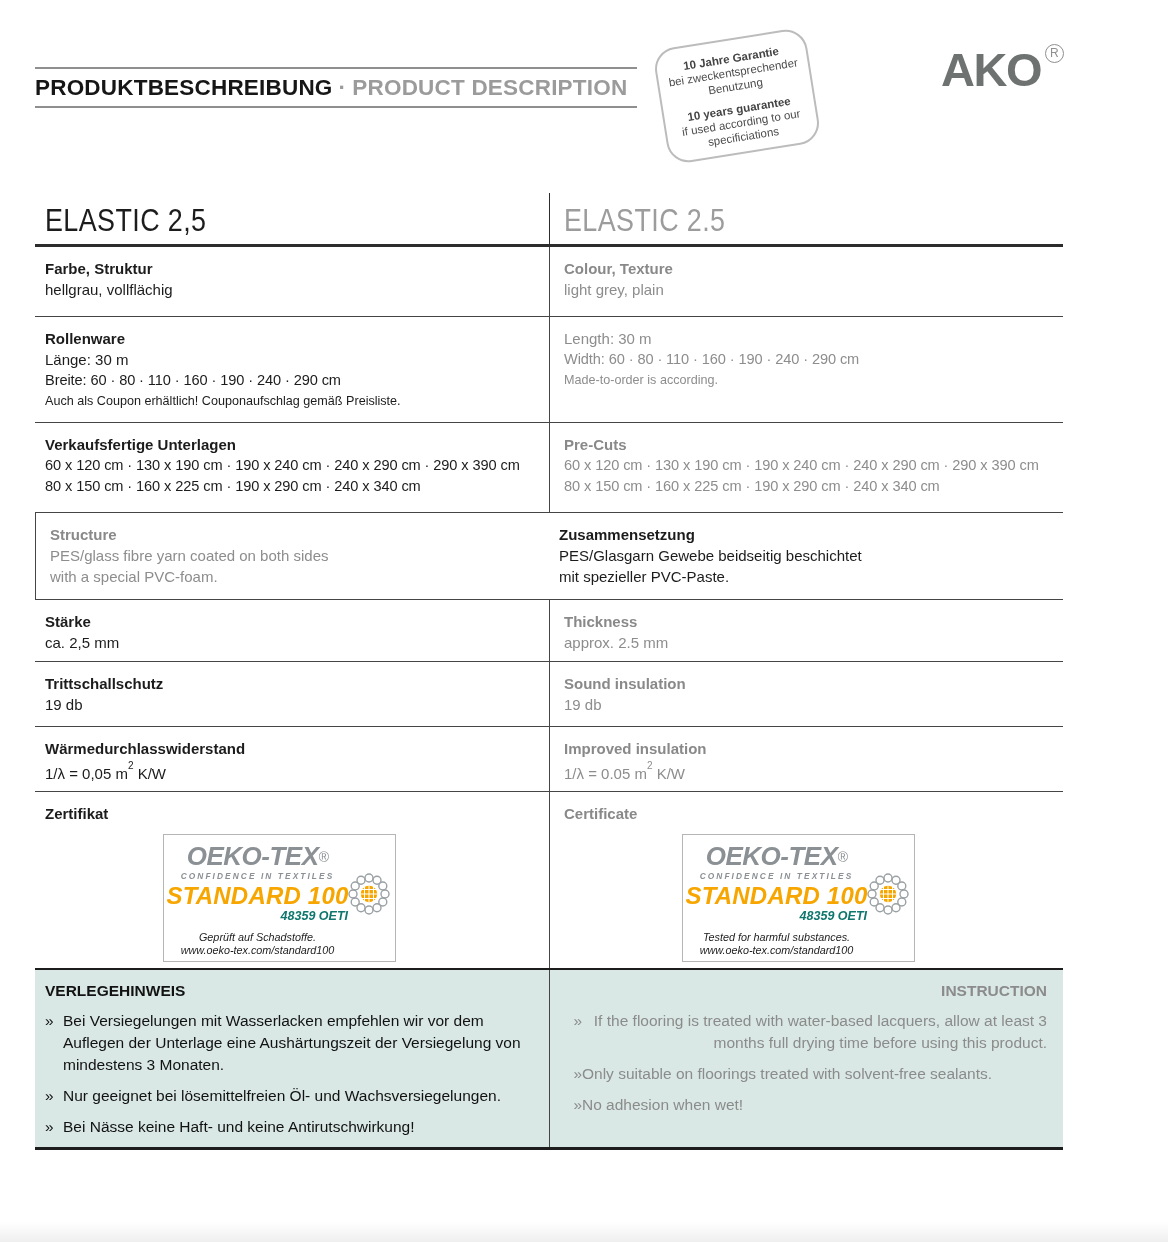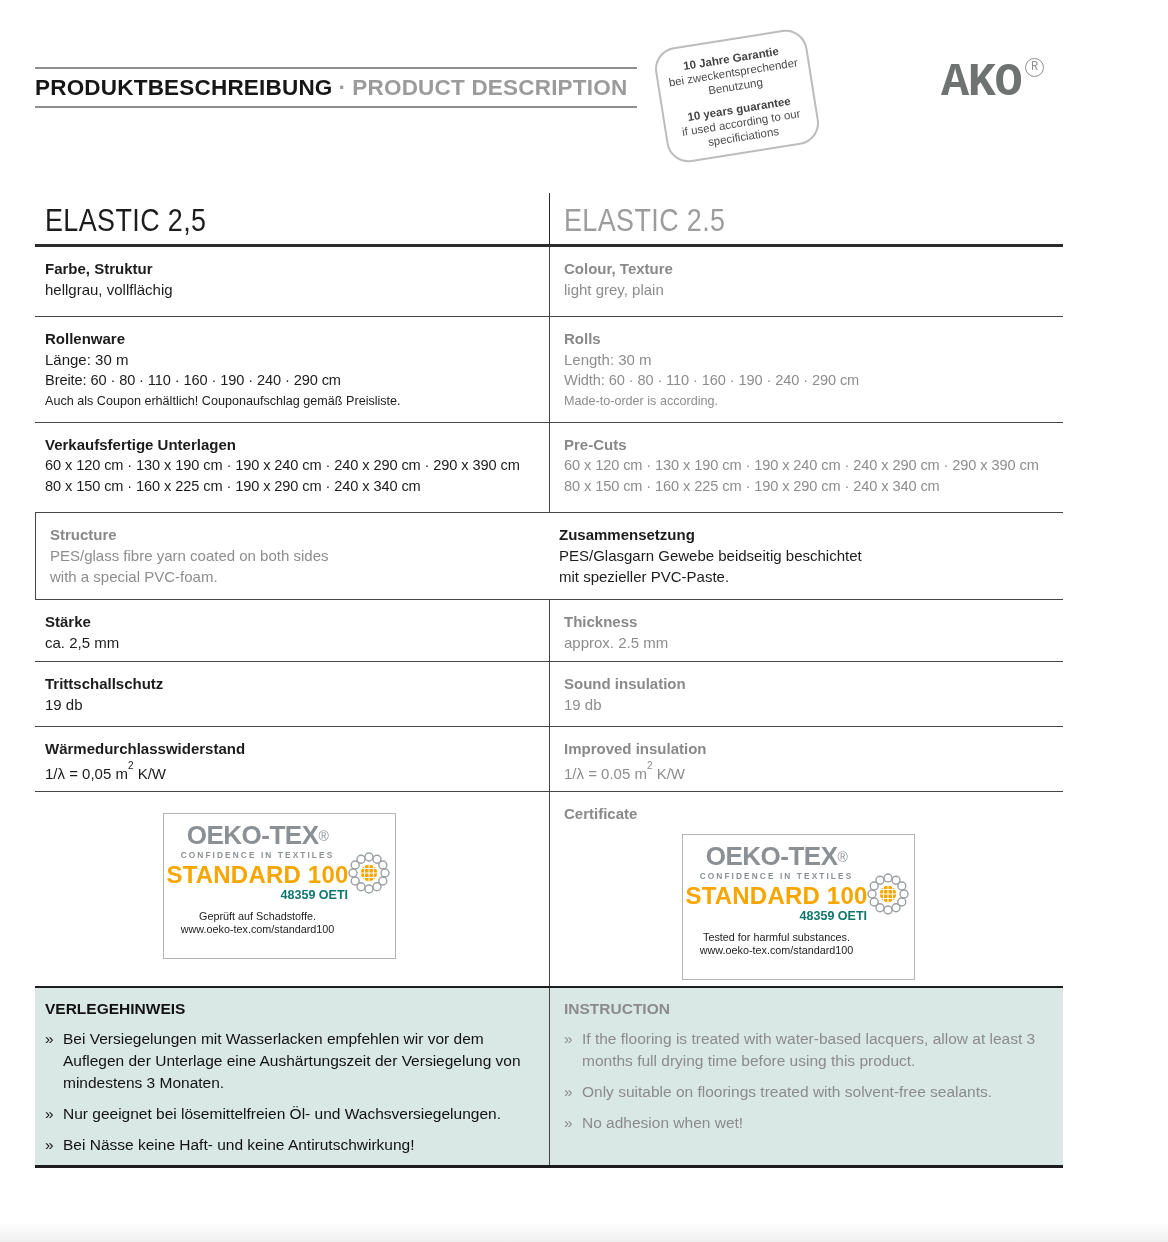--- a/index.html
+++ b/index.html
@@ -16,21 +16,21 @@
   .header-title .en { color:#9b9b9b; }
 
   
   .stamp { position:absolute; left:660px; top:38px; width:154px; height:116px;
     border:2px solid #bcbcbc; border-radius:22px; transform:rotate(-9deg);
     text-align:center; color:#4d4d4d; font-size:11.5px; line-height:14px; padding-top:11px; }
   .stamp .block { margin-bottom:9px; }
   .stamp .b { font-weight:bold; color:#434343; }
 
   
-  .ako { position:absolute; left:941px; top:56px; white-space:nowrap;font-family:Liberation Mono, monospace; }
+  .ako { position:absolute; left:941px; top:42px; white-space:nowrap; }
   .ako .word { font-size:47px; font-weight:bold; color:#6e7270; letter-spacing:-1.5px; }
   .ako .reg { display:inline-block; width:19px; height:19px; border:1.6px solid #8f8f8f;
     border-radius:50%; color:#8f8f8f; font-size:12px; line-height:16px; text-align:center;
     vertical-align:top; margin-left:4px; margin-top:2px; font-weight:normal; }
 
   
   .spec { position:absolute; left:35px; top:193px; width:1028px; }
   .grid2 { display:grid; grid-template-columns:514px 514px; }
   .title-row { height:54px; border-bottom:3px solid #2c2c2c; }
   .tcell { display:flex; align-items:flex-end; padding:0 0 5px 10px; }
@@ -51,36 +51,36 @@
   .r-colour { min-height:70px; }
   .r-rolls { min-height:106px; }
   .r-precuts { min-height:90px; }
   .r-structure { min-height:87px; }
   .r-thickness { min-height:62px; }
   .r-sound { min-height:65px; }
   .r-heat { min-height:65px; }
   .r-cert { min-height:171px; border-bottom:none; }
 
   
-  .cert-box { position:relative; width:233px; height:146px; border:1px solid #b5b5b5;
-    margin:10px 16px 0 118px; background:#fff; }
+  .cert-box { position:relative; width:233px; height:128px; border:1px solid #b5b5b5;
+    margin:10px 16px 0 118px; background:#fff;font-style:italic; }
   .cert-text { margin-right:44px; text-align:center; padding-top:7px; color:#1c1c1c; }
   .cert-brand { font-size:26px; font-weight:bold; color:#8b9094; letter-spacing:-0.5px; line-height:28px; white-space:nowrap; }
   .cert-brand .breg { font-size:14px; vertical-align:3px; font-weight:normal; }
   .cert-conf { font-size:8.3px; font-weight:bold; letter-spacing:2.1px; color:#8b9094; line-height:10px; white-space:nowrap; }
   .cert-std { font-size:24px; font-weight:bold; color:#f7a600; letter-spacing:0.2px; line-height:26px; margin-top:2px; white-space:nowrap; }
   .cert-num { font-size:12.5px; font-weight:bold; color:#0f766e; text-align:right; padding-right:3px; line-height:15px; }
   .cert-tested { font-size:10.8px; line-height:13px; margin-top:7px; color:#1c1c1c; }
   .cert-url { font-size:10.8px; line-height:13px; color:#1c1c1c; }
   .flower { position:absolute; right:3px; top:36px; }
 
   
   .notes { background:#d9e8e5; border-top:2px solid #1d1d1d; border-bottom:3px solid #1d1d1d; min-height:173px; }
   .note { padding:12px 26px 0 10px; color:#121212; }
-  .note.en { border-left:1px solid #454545; padding-left:14px; padding-right:16px; color:#8b8b8b; }
+  .note.en { border-left:1px solid #454545; padding-left:14px; padding-right:16px; color:#8b8b8b;text-align:right; }
   .note-title { font-size:15.5px; font-weight:bold; margin-bottom:10px; }
   .note.en .note-title { color:#8b8b8b; }
   .note-item { display:flex; font-size:15.5px; line-height:22px; margin-bottom:9px; }
   .note-item .bullet { flex:none; width:18px; }
 
   
   .bottom-strip { position:absolute; left:0; bottom:0; width:100%; height:20px;
     background:linear-gradient(#ffffff, #efefef); }
 </style>
 </head>
@@ -132,21 +132,20 @@
     </div>
 
     <div class="grid2 row r-rolls">
       <div class="cell de">
         <div class="label">Rollenware</div>
         <div>Länge: 30 m</div>
         <div class="dims">Breite: 60 · 80 · 110 · 160 · 190 · 240 · 290 cm</div>
         <div class="note-small">Auch als Coupon erhältlich! Couponaufschlag gemäß Preisliste.</div>
       </div>
       <div class="cell en">
-        <div class="label">Rolls</div>
         <div>Length: 30 m</div>
         <div class="dims">Width: 60 · 80 · 110 · 160 · 190 · 240 · 290 cm</div>
         <div class="note-small">Made-to-order is according.</div>
       </div>
     </div>
 
     <div class="grid2 row r-precuts">
       <div class="cell de">
         <div class="label">Verkaufsfertige Unterlagen</div>
         <div class="dims">60 x 120 cm · 130 x 190 cm · 190 x 240 cm · 240 x 290 cm · 290 x 390 cm</div>
@@ -200,20 +199,21 @@
         <div><span>1/λ = 0,05 m</span><sup class="sq">2</sup><span> K/W</span></div>
       </div>
       <div class="cell en">
         <div class="label">Improved insulation</div>
         <div><span>1/λ = 0.05 m</span><sup class="sq">2</sup><span> K/W</span></div>
       </div>
     </div>
 
     <div class="grid2 row r-cert">
       <div class="cell de">
+        <div class="label">Zertifikat</div>
         <div class="cert-box">
           <div class="cert-text">
             <div class="cert-brand"><span>OEKO-TEX</span><span class="breg">®</span></div>
             <div class="cert-conf">CONFIDENCE IN TEXTILES</div>
             <div class="cert-std">STANDARD 100</div>
             <div class="cert-num">48359 OETI</div>
             <div class="cert-tested">Geprüft auf Schadstoffe.</div>
             <div class="cert-url">www.oeko-tex.com/standard100</div>
           </div>
           <svg class="flower" width="46" height="46" viewBox="0 0 46 46">

